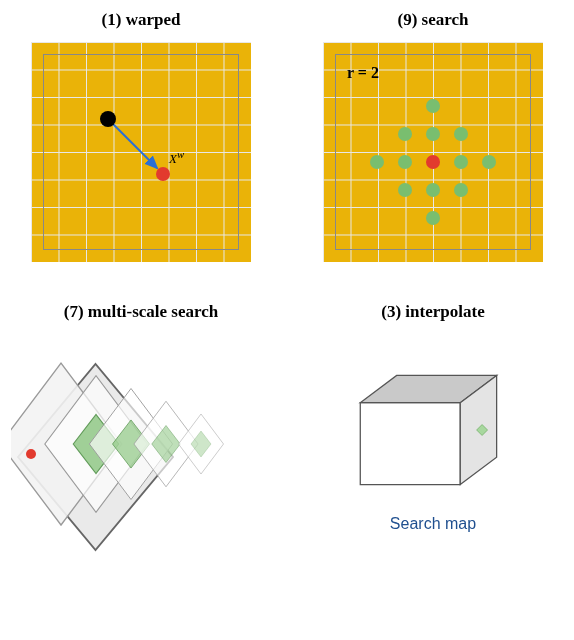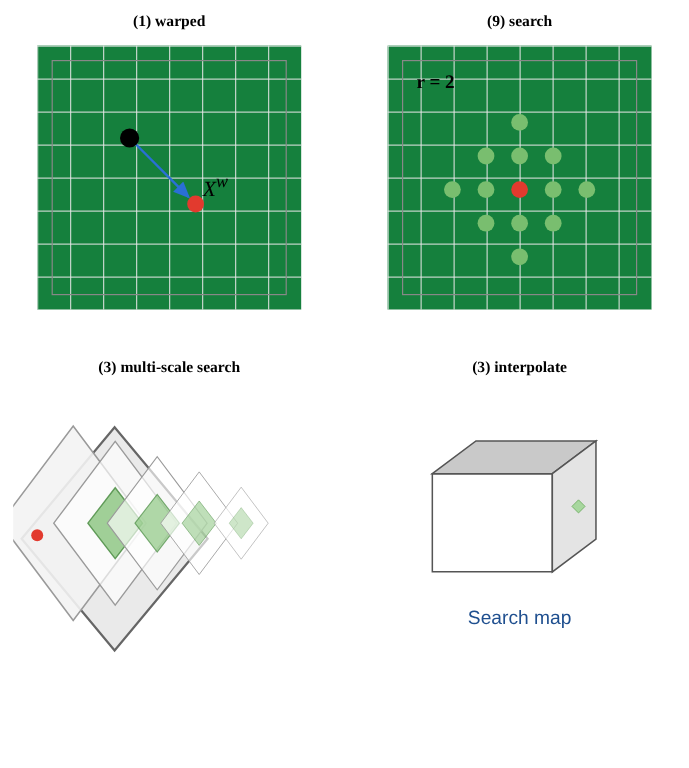--- a/index.html
+++ b/index.html
@@ -10,43 +10,43 @@
     background: #fff;
     width: 574px;
     height: 640px;
   }
   .grid {
     display: grid;
     grid-template-columns: 1fr 1fr;
     gap: 40px 30px;
   }
   .cell { display: flex; flex-direction: column; align-items: center; }
-  .title { font-weight: bold; font-size: 13px; margin-bottom: 12px; }
+  .title { font-weight: bold; font-size: 17px; margin-bottom: 12px; }
   .panel-box {
     width: 220px; height: 220px; position: relative;
-    background: #15803d;
+    background: #eab308;
   }
   .gridlines {
     position: absolute; inset: 0;
     background-image:
       linear-gradient(to right, #e8e8e8 1px, transparent 1px),
       linear-gradient(to bottom, #e8e8e8 1px, transparent 1px);
     background-size: 27.5px 27.5px;
   }
   .border-box {
     position: absolute; inset: 12px;
     border: 1.5px solid #888;
     background: rgba(255,255,255,0);
   }
   .dot { position: absolute; border-radius: 50%; transform: translate(-50%,-50%); }
   .dot.black { width: 16px; height: 16px; background: #000; }
   .dot.red { width: 14px; height: 14px; background: #e23a2e; }
   .dot.green { width: 14px; height: 14px; background: #79be6f; }
   .arrow-svg { position: absolute; inset: 0; width: 100%; height: 100%; }
-  .xw-label { position: absolute; font-style: italic; font-size: 18px; }
+  .xw-label { position: absolute; font-style: italic; font-size: 13px; }
   .r-label { position: absolute; font-weight: bold; font-size: 16px; }
 
   .panel3 { width: 260px; height: 220px; position: relative; }
   .panel4 { width: 260px; height: 220px; position: relative; display:flex; flex-direction:column; align-items:center; justify-content:center;}
   .searchmap-label { color: #1f4f8f; font-family: Arial, Helvetica, sans-serif; font-size: 16px; margin-top: 10px; }
   .iso-svg { width: 100%; height: 100%; }
 </style>
 </head>
 <body>
 
@@ -91,21 +91,21 @@
           <div class="dot green" style="left: 138px; top: 148px;"></div>
           <div class="dot green" style="left: 110px; top: 176px;"></div>
           <div class="dot green" style="left: 110px; top: 92px;"></div>
           <div class="dot green" style="left: 110px; top: 148px;"></div>
           <div class="dot red" style="left: 110px; top: 120px;"></div>
         </div>
     </div>
   </div>
 
   <div class="cell">
-    <div class="title">(3) multi-scale search</div>
+    <div class="title">(7) multi-scale search</div>
     <div class="panel3">
       <svg class="iso-svg" viewBox="0 0 260 220">
 
         <g transform="translate(15,10)">
           <polygon points="0,60 50,0 100,60 50,120" transform="translate(-8,20) scale(1.55)" fill="#eaeaea" stroke="#666" stroke-width="1.2"></polygon>
         </g>
 
         <g id="scale-planes">
             <g transform="translate(50,110) scale(1.35)">
               <polygon points="-45,0 0,-60 45,0 0,60" fill="#f3f3f3" fill-opacity="0.9" stroke="#9a9a9a" stroke-width="1"></polygon>

